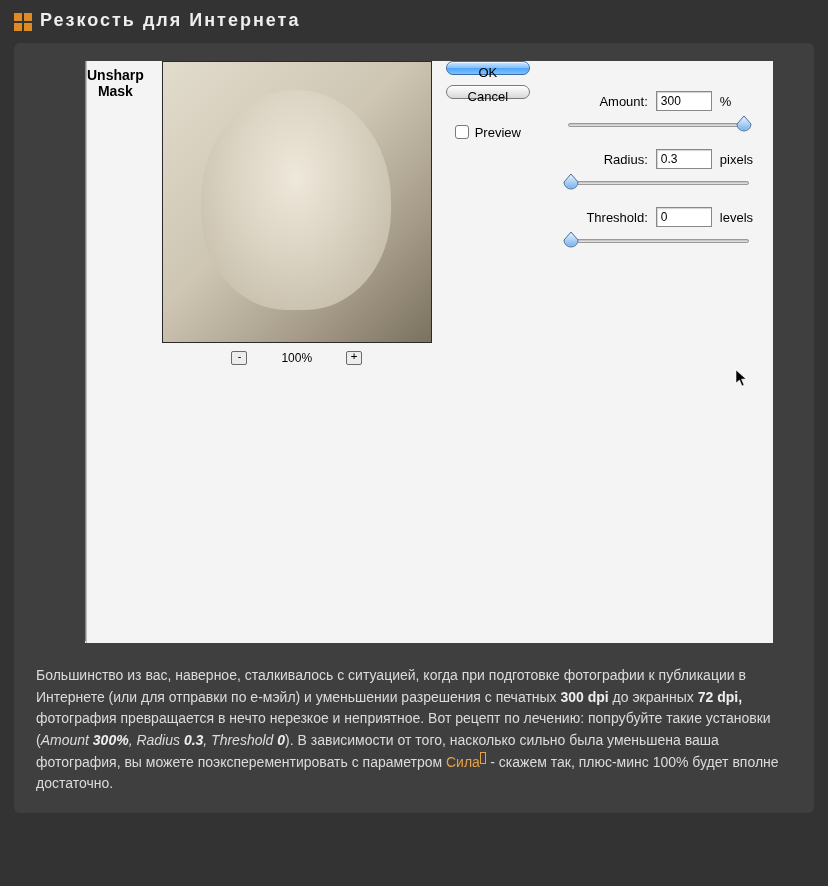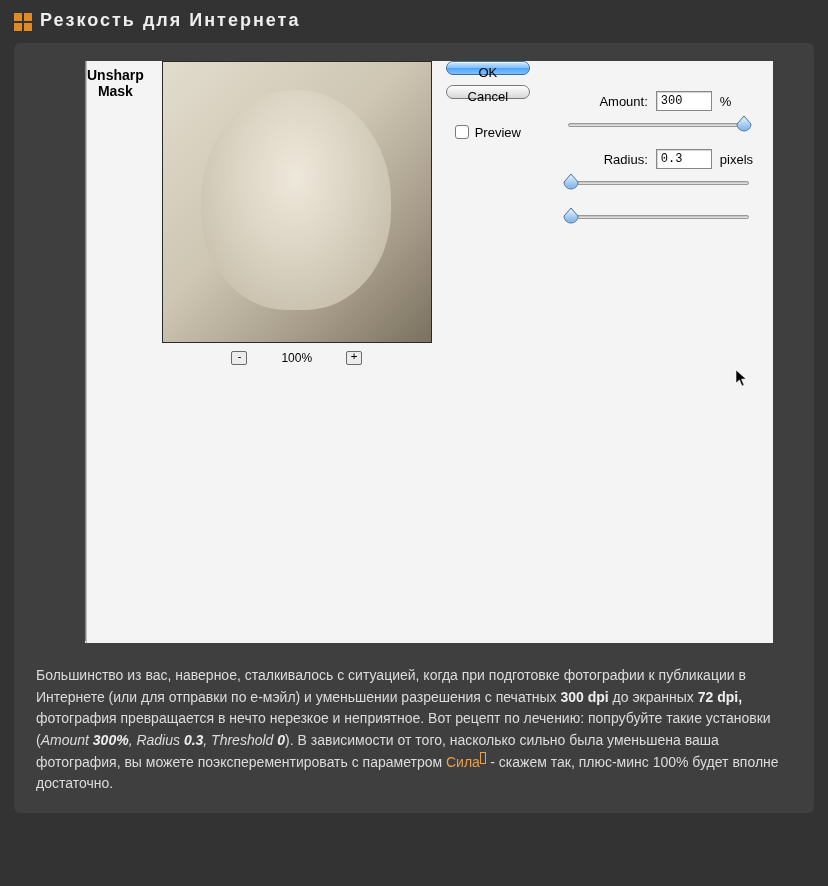--- a/index.html
+++ b/index.html
@@ -196,21 +196,21 @@
     text-align: right;
   }
   .param-input {
     width: 56px;
     height: 20px;
     border: 1px solid #888;
     background: #fff;
     box-shadow: inset 1px 1px 1px rgba(0,0,0,0.18);
     font-size: 12px;
     padding: 0 4px;
-    font-family: Liberation Mono, monospace;
+    font-family: Liberation Sans, sans-serif;
   }
   .slider {
     position: relative;
     height: 20px;
     margin: 2px 4px 14px 4px;
   }
   .slider-track {
     position: absolute;
     left: 0;
     right: 0;
@@ -339,20 +339,25 @@
                     <defs>
                       <linearGradient id="g2" x1="0" y1="0" x2="0" y2="1">
                         <stop offset="0" stop-color="#e6f2ff"></stop>
                         <stop offset="1" stop-color="#7bb3e8"></stop>
                       </linearGradient>
                     </defs>
                   </svg>
               </div>
             </div>
 
+            <div class="param-row">
+              <div class="param-label">Threshold:</div>
+              <input class="param-input" value="0" style="">
+              <span>levels</span>
+            </div>
             <div class="slider">
               <div class="slider-track"></div>
               <div class="slider-thumb" id="thumb-threshold" style="left: 2%;">
                 <svg width="16" height="16" viewBox="0 0 16 16">
                     <path d="M8 0 L15 8 A7 7 0 1 1 1 8 Z" fill="#aed3f7" stroke="#4a6f9a" stroke-width="1"></path>
                     <path d="M8 1 L14 8 A6 6 0 1 1 2 8 Z" fill="url(#g3)"></path>
                     <defs>
                       <linearGradient id="g3" x1="0" y1="0" x2="0" y2="1">
                         <stop offset="0" stop-color="#e6f2ff"></stop>
                         <stop offset="1" stop-color="#7bb3e8"></stop>

